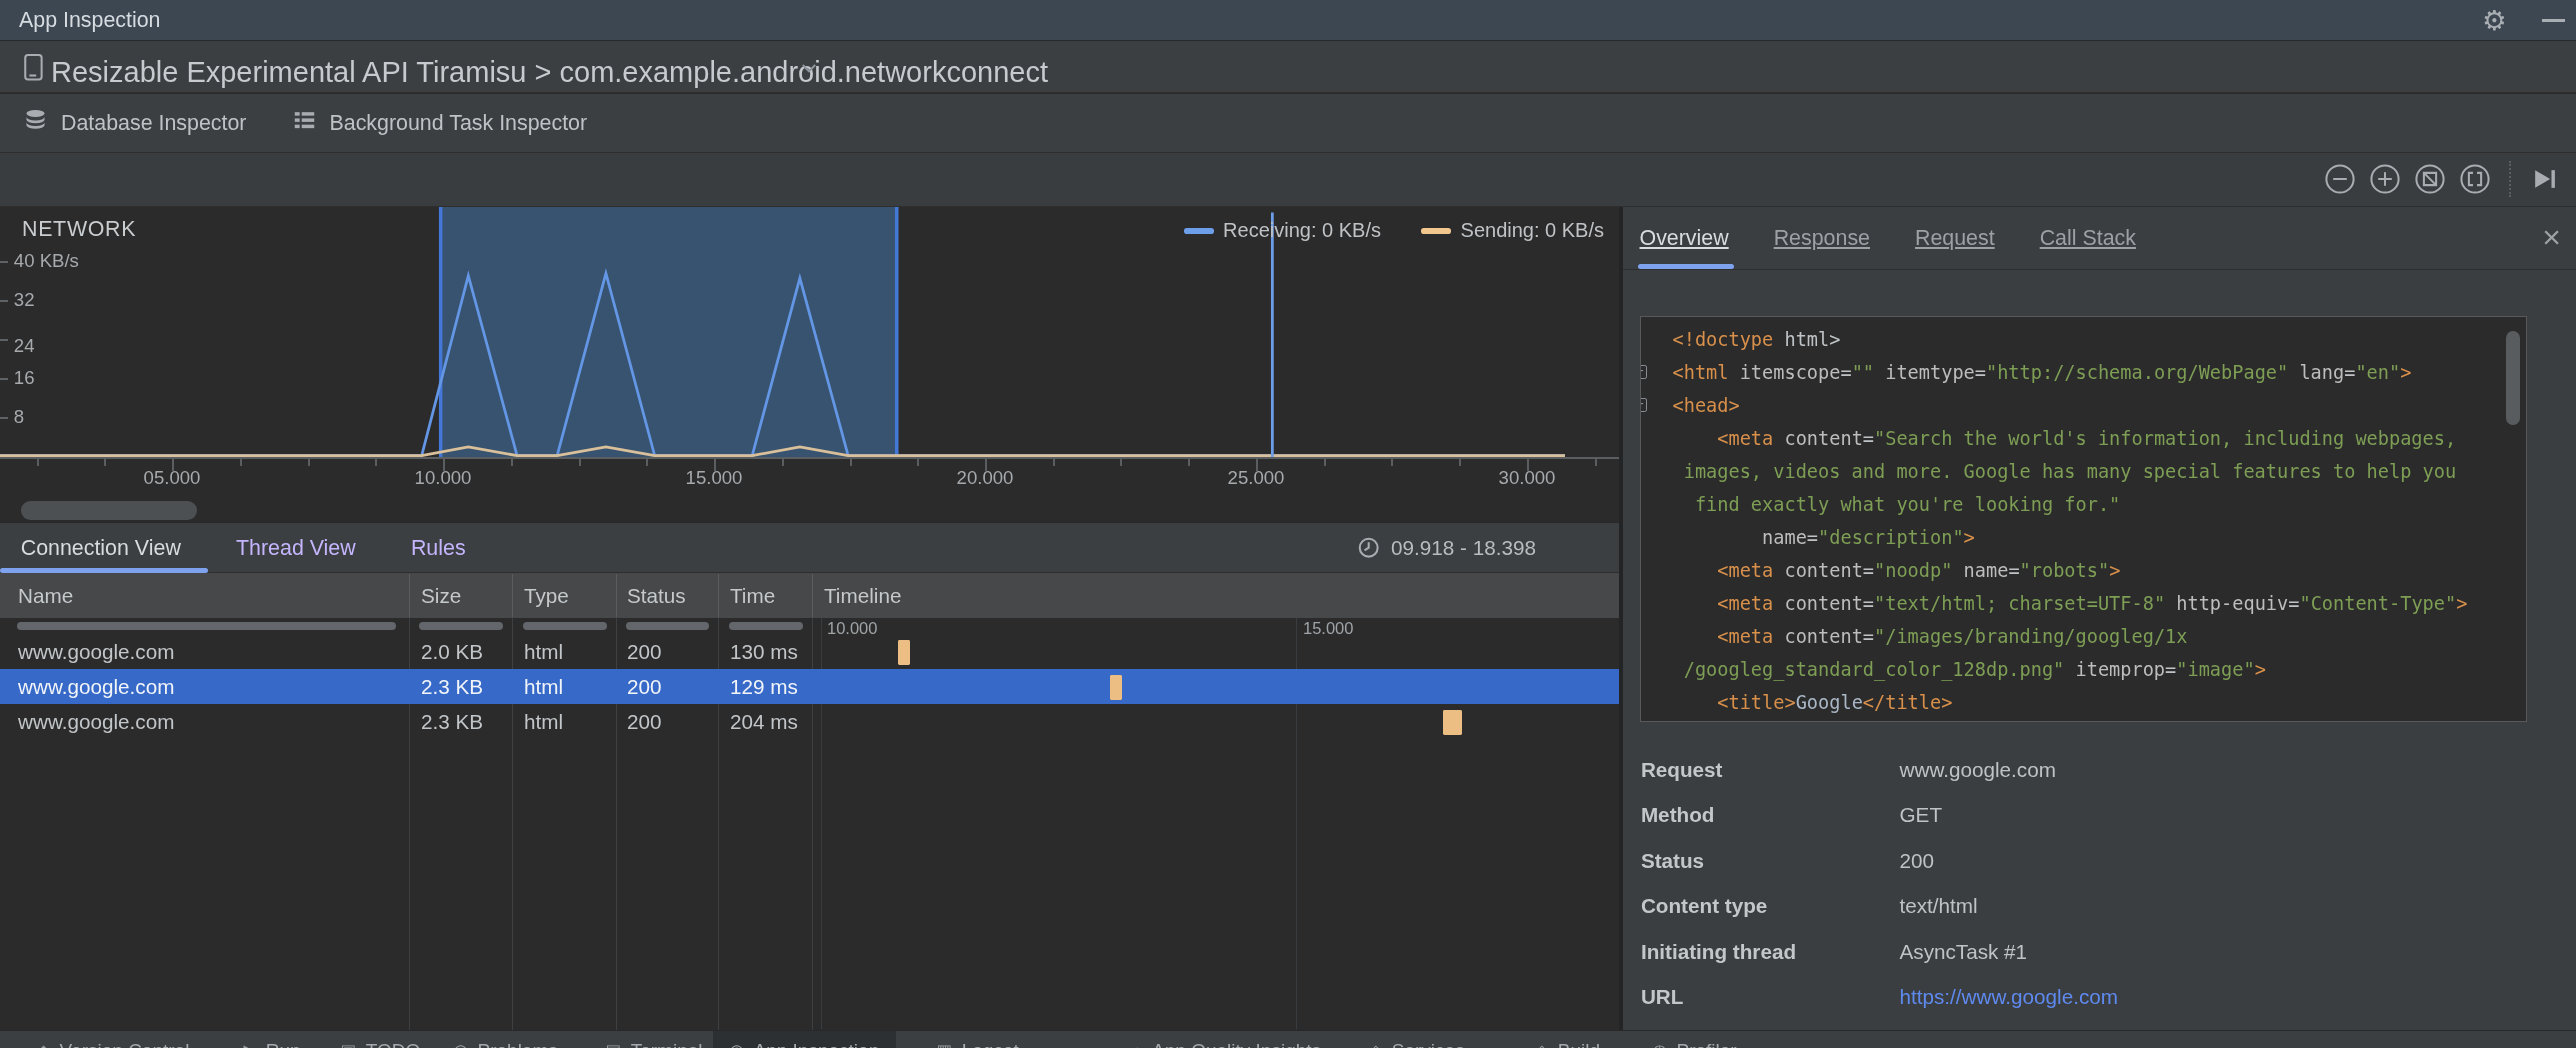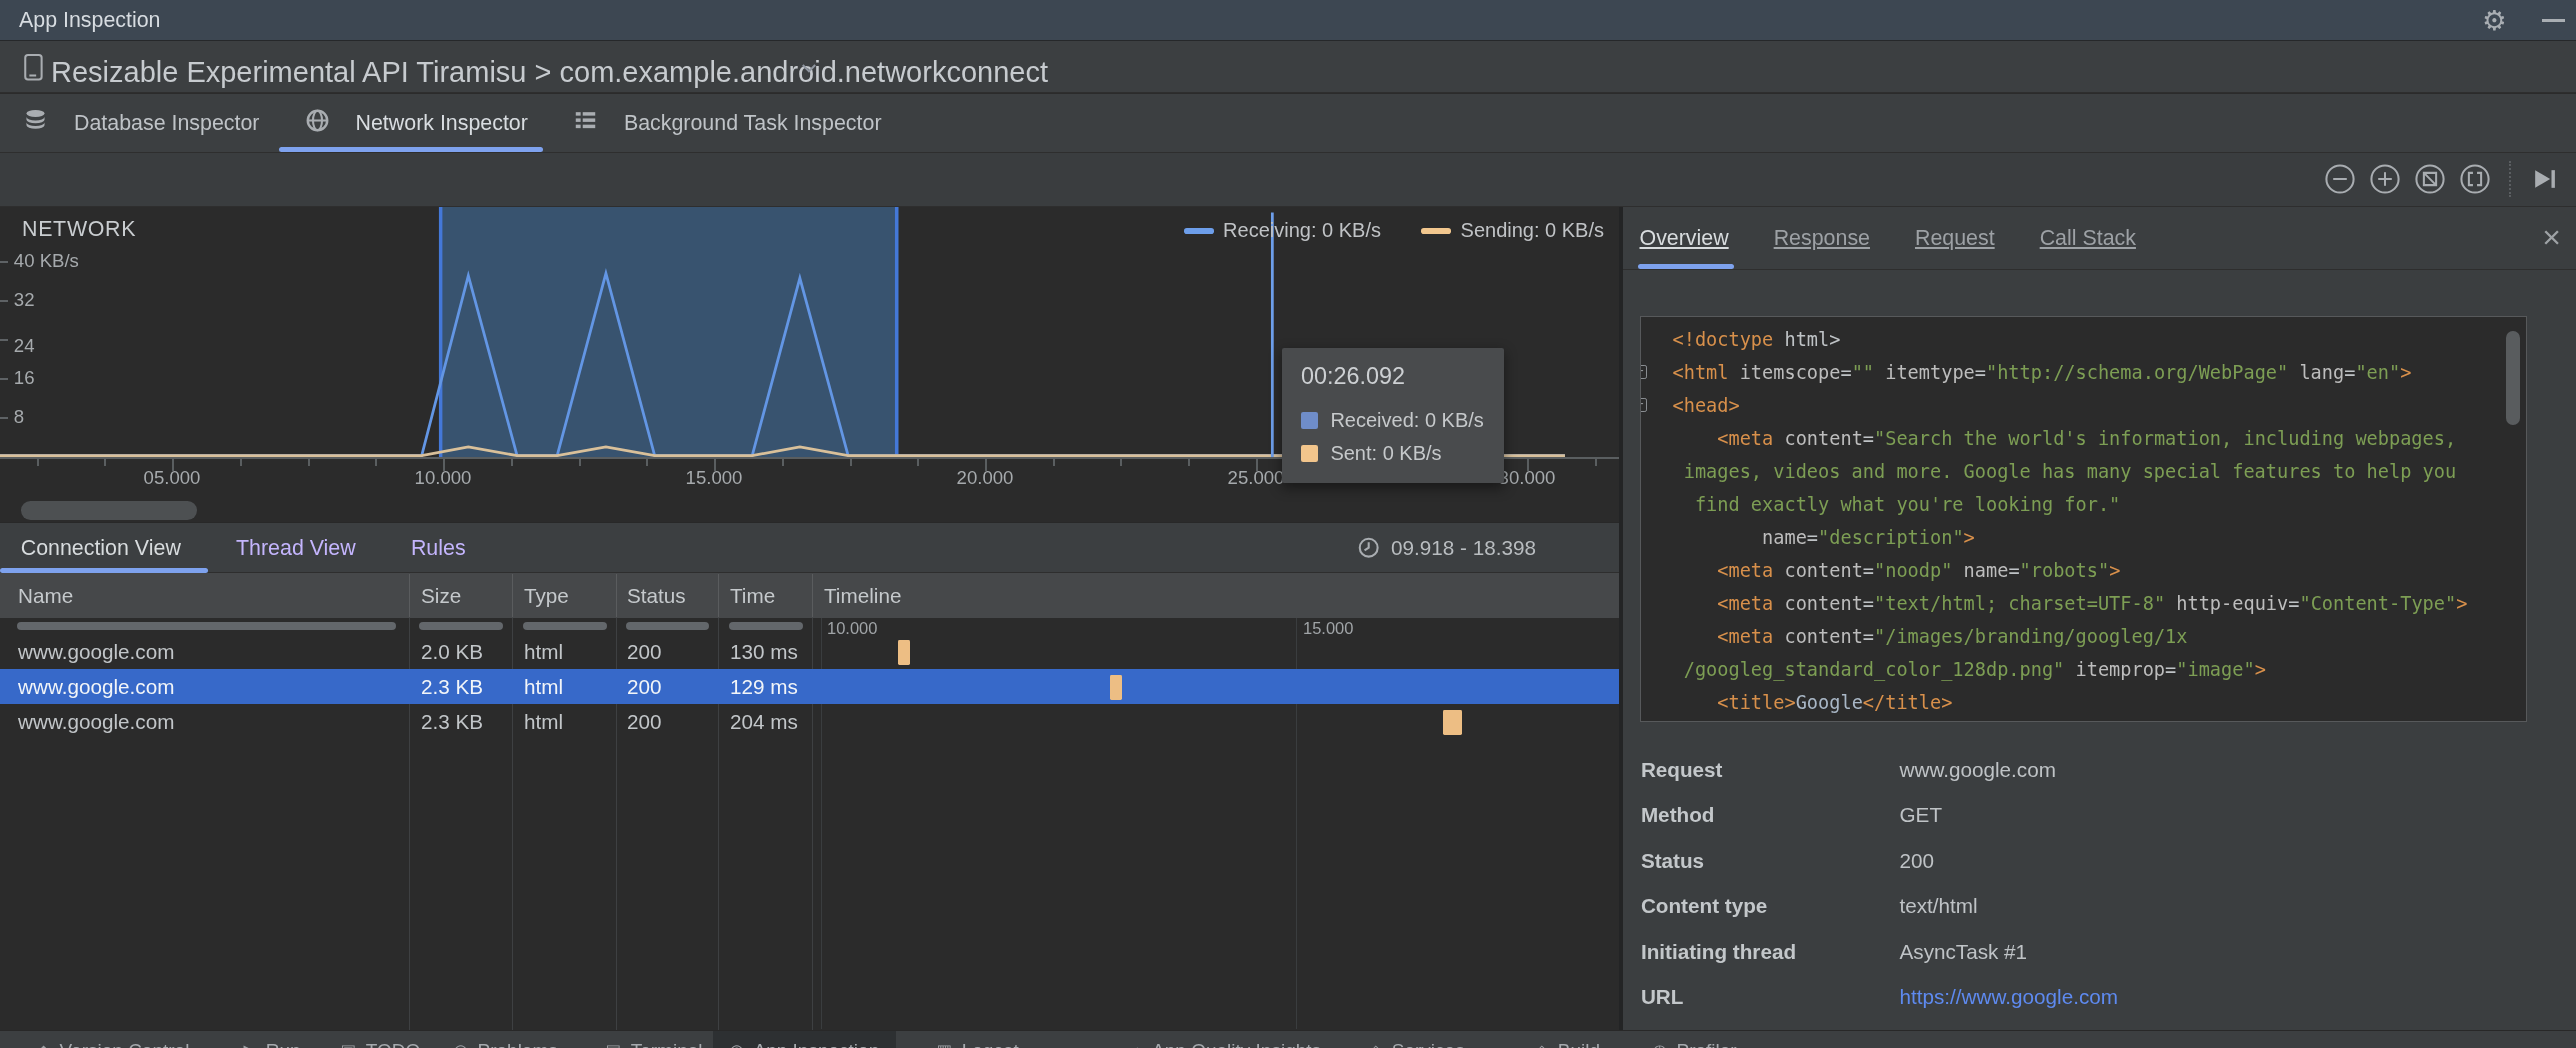--- a/index.html
+++ b/index.html
@@ -18,21 +18,21 @@
   
   #processbar { left:0; top:41px; width:2576px; height:52px; background:#3C3F41;
                 border-bottom:1.4px solid #2E2E2E; }
   #processbar .label { position:absolute; left:51px; top:14.5px; font-size:29px; color:#C7CBCF; }
   #device-icon { position:absolute; left:20.7px; top:11.7px; }
   #process-chevron { position:absolute; top:22px; }
 
   
   #tabsbar { left:0; top:94px; width:2576px; height:59px; background:#3C3F41;
              border-bottom:1.4px solid #2E2E2E; }
-  .insp-tab { position:relative; display:flex; align-items:center; gap:26px; height:58px;
+  .insp-tab { position:relative; display:flex; align-items:center; gap:13px; height:58px;
               font-size:21.4px; color:#BFC3C7; cursor:pointer; }
   .insp-tab.active { color:#D9DDE1; }
   .insp-tab.active::after { content:""; position:absolute; left:-26px; right:-15px; bottom:0;
               height:4.8px; background:#7EA2EE; border-radius:2.8px; }
 
   
   #toolbar { left:0; top:153px; width:2576px; height:54px; background:#3A3D3F;
              border-bottom:1.4px solid #2E2E2E; }
   #toolbar-icons { position:absolute; right:15px; top:0; height:52px; display:flex;
                    align-items:center; gap:11px; }
@@ -155,28 +155,20 @@
 
   <div id="tabsbar" class="abs">
     <div id="inspector-tabs" style="position:absolute;left:23px;top:0;display:flex;gap:45px;height:58px;">
         <div class="insp-tab">
           <span><svg width="25" height="25" viewBox="0 0 36 36">
               <ellipse cx="18" cy="8" rx="13" ry="5" fill="#A9ADB1"></ellipse>
               <path d="M5 13 a13 5 0 0 0 26 0 v4 a13 5 0 0 1 -26 0 z" fill="#A9ADB1"></path>
               <path d="M5 21 a13 5 0 0 0 26 0 v4 a13 5 0 0 1 -26 0 z" fill="#A9ADB1"></path>
             </svg></span>
           <span>Database Inspector</span>
-        </div>
-        <div class="insp-tab active">
-          <span><svg width="25" height="25" viewBox="0 0 36 36">
-              <circle cx="18" cy="18" r="14" fill="none" stroke="#A9ADB1" stroke-width="3.5"></circle>
-              <ellipse cx="18" cy="18" rx="6.5" ry="14" fill="none" stroke="#A9ADB1" stroke-width="3"></ellipse>
-              <line x1="4" y1="18" x2="32" y2="18" stroke="#A9ADB1" stroke-width="3"></line>
-            </svg></span>
-          <span>Network Inspector</span>
         </div>
         <div class="insp-tab">
           <span><svg width="25" height="25" viewBox="0 0 36 36">
               <rect x="4" y="6" width="7" height="5" fill="#A9ADB1"></rect>
               <rect x="14" y="6" width="18" height="5" fill="#A9ADB1"></rect>
               <rect x="4" y="15" width="7" height="5" fill="#A9ADB1"></rect>
               <rect x="14" y="15" width="18" height="5" fill="#A9ADB1"></rect>
               <rect x="4" y="24" width="7" height="5" fill="#A9ADB1"></rect>
               <rect x="14" y="24" width="18" height="5" fill="#A9ADB1"></rect>
             </svg></span>
@@ -270,31 +262,20 @@
         <div class="xtick" style="left: 714px; height: 11.7px;"></div>
         <div class="xtick-label" style="left: 714px;">15.000</div>
         <div class="xtick" style="left: 985px; height: 11.7px;"></div>
         <div class="xtick-label" style="left: 985px;">20.000</div>
         <div class="xtick" style="left: 1256px; height: 11.7px;"></div>
         <div class="xtick-label" style="left: 1256px;">25.000</div>
         <div class="xtick" style="left: 1527px; height: 11.7px;"></div>
         <div class="xtick-label" style="left: 1527px;">30.000</div>
       </div>
     <div id="chart-scrollbar"></div>
-    <div id="tooltip">
-      <span class="tt-time">00:26.092</span>
-    <div class="tt-row" style="top: 61px;">
-          <div class="tt-sq" style="background: rgb(111, 141, 201);"></div>
-          <span>Received: 0 KB/s</span>
-        </div>
-        <div class="tt-row" style="top: 94px;">
-          <div class="tt-sq" style="background: rgb(242, 197, 140);"></div>
-          <span>Sent: 0 KB/s</span>
-        </div>
-      </div>
   </div>
 
   <div id="conn-tabs-row" class="abs">
     <div id="conn-tabs" style="display:flex;height:50px;">
         <div class="conn-tab active">
           <span>Connection View</span>
         </div>
         <div class="conn-tab">
           <span>Thread View</span>
         </div>

